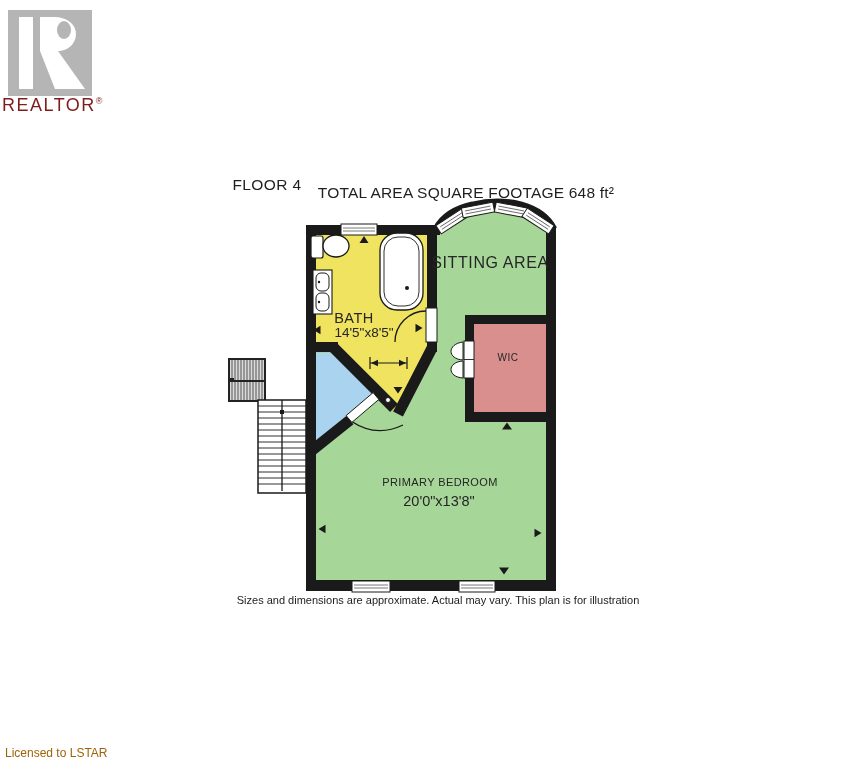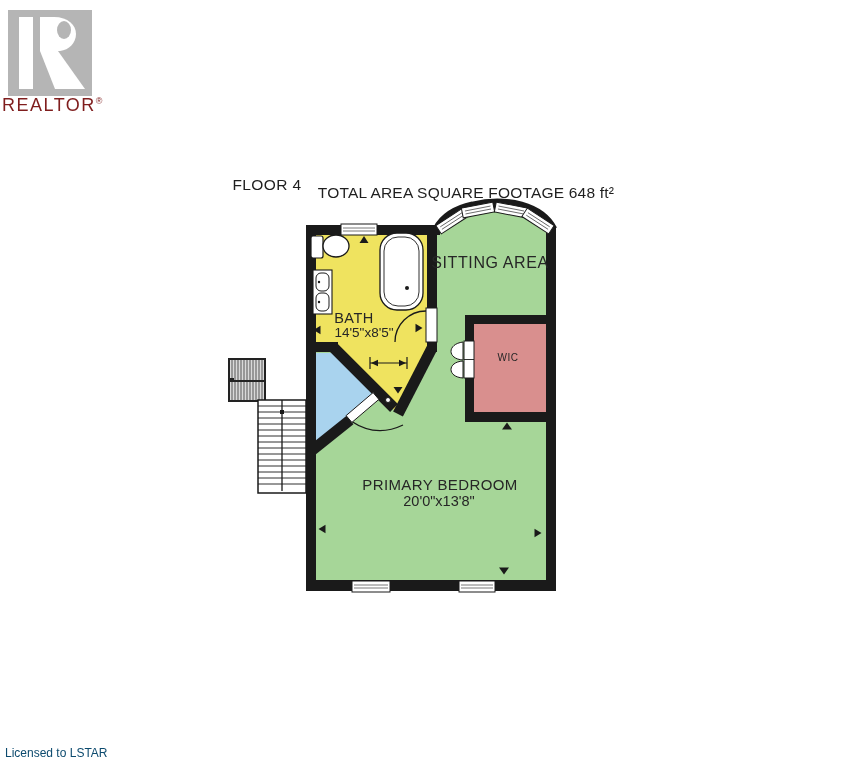--- a/index.html
+++ b/index.html
@@ -12,33 +12,33 @@
     position:absolute;transform:translateX(-50%);
     color:#262626;white-space:nowrap;font-family:"Liberation Sans",sans-serif;
   }
   .hdr{color:#1f1f1f;}
   #floor-label{left:267px;top:176px;font-size:15.5px;letter-spacing:.4px;}
   #total-area-label{left:466px;top:184px;font-size:15.5px;letter-spacing:.2px;}
   #sitting-label{left:490px;top:254px;font-size:16px;letter-spacing:.6px;}
   #bath-label{left:354px;top:310px;font-size:14.5px;letter-spacing:.5px;}
   #bath-dims{left:364px;top:325px;font-size:13.5px;}
   #wic-label{left:508px;top:352px;font-size:10px;letter-spacing:.5px;}
-  #pb-label{left:440px;top:476px;font-size:15px;letter-spacing:.4px;text-align:center;}
+  #pb-label{left:440px;top:476px;font-size:11px;letter-spacing:.4px;text-align:center;}
   #pb-dims{left:439px;top:493px;font-size:14.5px;}
   #disclaimer{
     position:absolute;left:438px;top:594px;transform:translateX(-50%);
     width:440px;text-align:center;font-size:11px;line-height:13px;color:#1c1c1c;
   }
   #realtor-wordmark{
     position:absolute;left:2px;top:95px;font-size:18px;letter-spacing:1.5px;
     color:#7f1d1d;font-family:"Liberation Sans",sans-serif;
   }
   #realtor-wordmark sup{font-size:9px;letter-spacing:0;}
   #licensed-label{
-    position:absolute;left:5px;top:746px;font-size:12px;color:#0c4a6e;
+    position:absolute;left:5px;top:746px;font-size:12px;color:#a16207;
   }
 </style>
 </head>
 <body>
 
 <svg class="abs" style="left:8px;top:10px;" width="84" height="86" viewBox="0 0 84 86">
   <rect x="0" y="0" width="84" height="86" fill="#B5B5B5"></rect>
   <g>
     <rect x="11" y="7" width="14" height="72" fill="#ffffff"></rect>
     <path d="M32,7 L46,7 C60,7 68,15 68,24 C68,33 61,40 52,41 L32,41 Z" fill="#ffffff"></path>
@@ -199,15 +199,16 @@
 </svg>
 
 <div id="sitting-label" class="plan-label">SITTING AREA</div>
 <div id="bath-label" class="plan-label">BATH</div>
 <div id="bath-dims" class="plan-label">14'5"x8'5"</div>
 <div id="wic-label" class="plan-label">WIC</div>
 <div id="pb-label" class="plan-label">PRIMARY BEDROOM</div>
 <div id="pb-dims" class="plan-label">20'0"x13'8"</div>
 
 <div id="disclaimer">
+  <div>Sizes and dimensions are approximate. Actual may vary. This plan is for illustration</div>
 </div>
 
 <div id="licensed-label">Licensed to LSTAR</div>
 
 </body></html>

